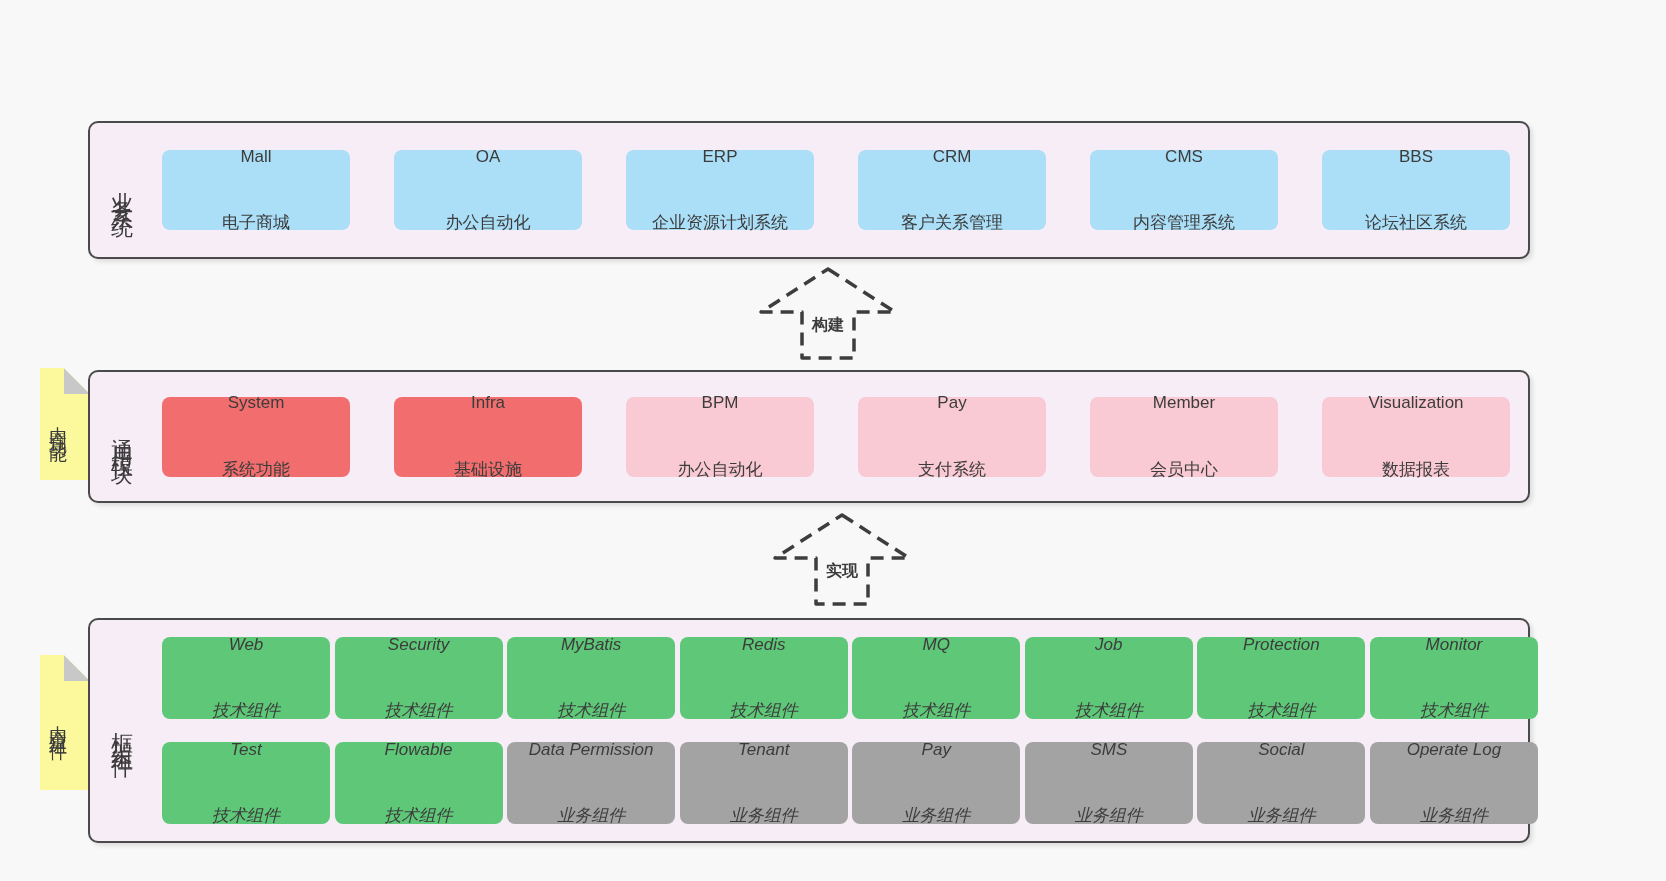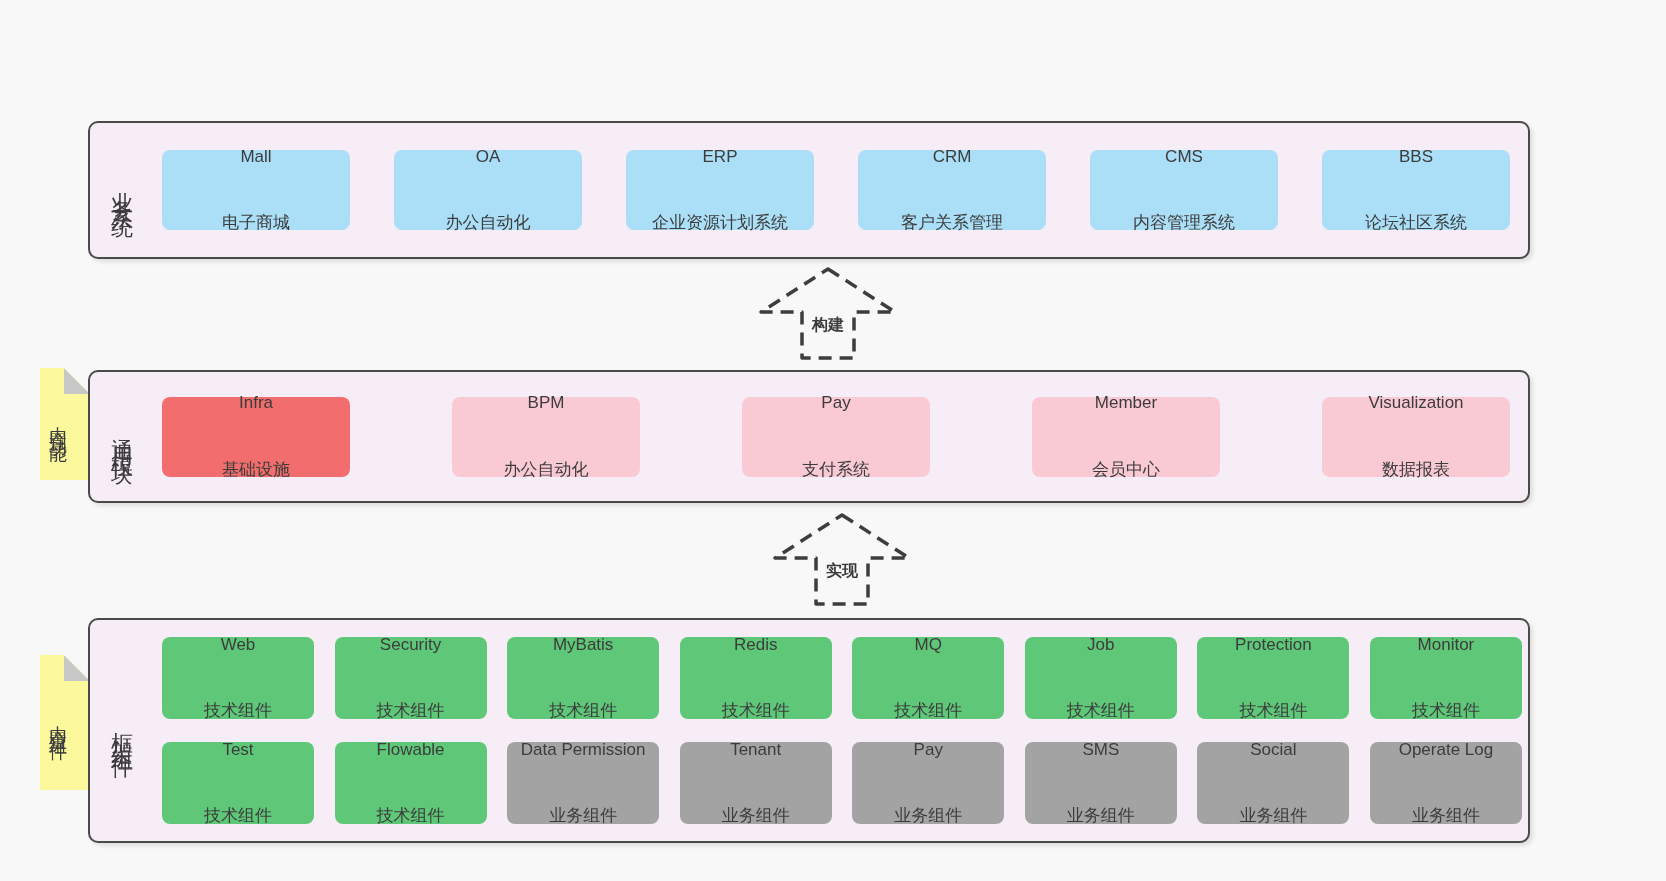--- a/index.html
+++ b/index.html
@@ -36,21 +36,21 @@
     padding:0 18px 0 22px;
   }
   
   .box{
     border-radius:8px;display:flex;flex-direction:column;
     justify-content:center;align-items:center;text-align:center;
     font-size:17px;line-height:1.42;color:#3c3c3c;
     padding:2px 4px;box-sizing:border-box;gap:42px;
   }
   .box-lg{width:188px;height:80px;}
-  .box-sm{width:152px;height:82px;}
+  .box-sm{width:168px;height:82px;font-style:italic;}
   .blue{background:#abdef7;}
   .red{background:#f26d6d;}
   .pink{background:#facad4;}
   .green{background:#5ec878;}
   .light{background:#a3a3a3;}
   
   .note{
     position:absolute;left:40px;width:50px;background:#fbf99c;z-index:1;
     clip-path:polygon(0 0,calc(100% - 26px) 0,100% 26px,100% 100%,0 100%);
     display:flex;align-items:center;justify-content:center;
@@ -122,20 +122,24 @@
   <svg width="140" height="95" viewBox="0 0 140 95">
     <polygon points="70,3 137,46 96,46 96,92 44,92 44,46 3,46" fill="none" stroke="#3d3d3d" stroke-width="3.5" stroke-dasharray="13 8" stroke-linejoin="round"></polygon>
   </svg>
   <span class="arrow-label">构建</span>
 </div>
 
 <div class="layer" id="layer-modules">
   <div class="layer-label">通用模块</div>
   <div class="boxes-row">
     <div class="box box-lg red">
+      <span>System</span>
+      <span>系统功能</span>
+    </div>
+    <div class="box box-lg red">
       <span>Infra</span>
       <span>基础设施</span>
     </div>
     <div class="box box-lg pink">
       <span>BPM</span>
       <span>办公自动化</span>
     </div>
     <div class="box box-lg pink">
       <span>Pay</span>
       <span>支付系统</span>

